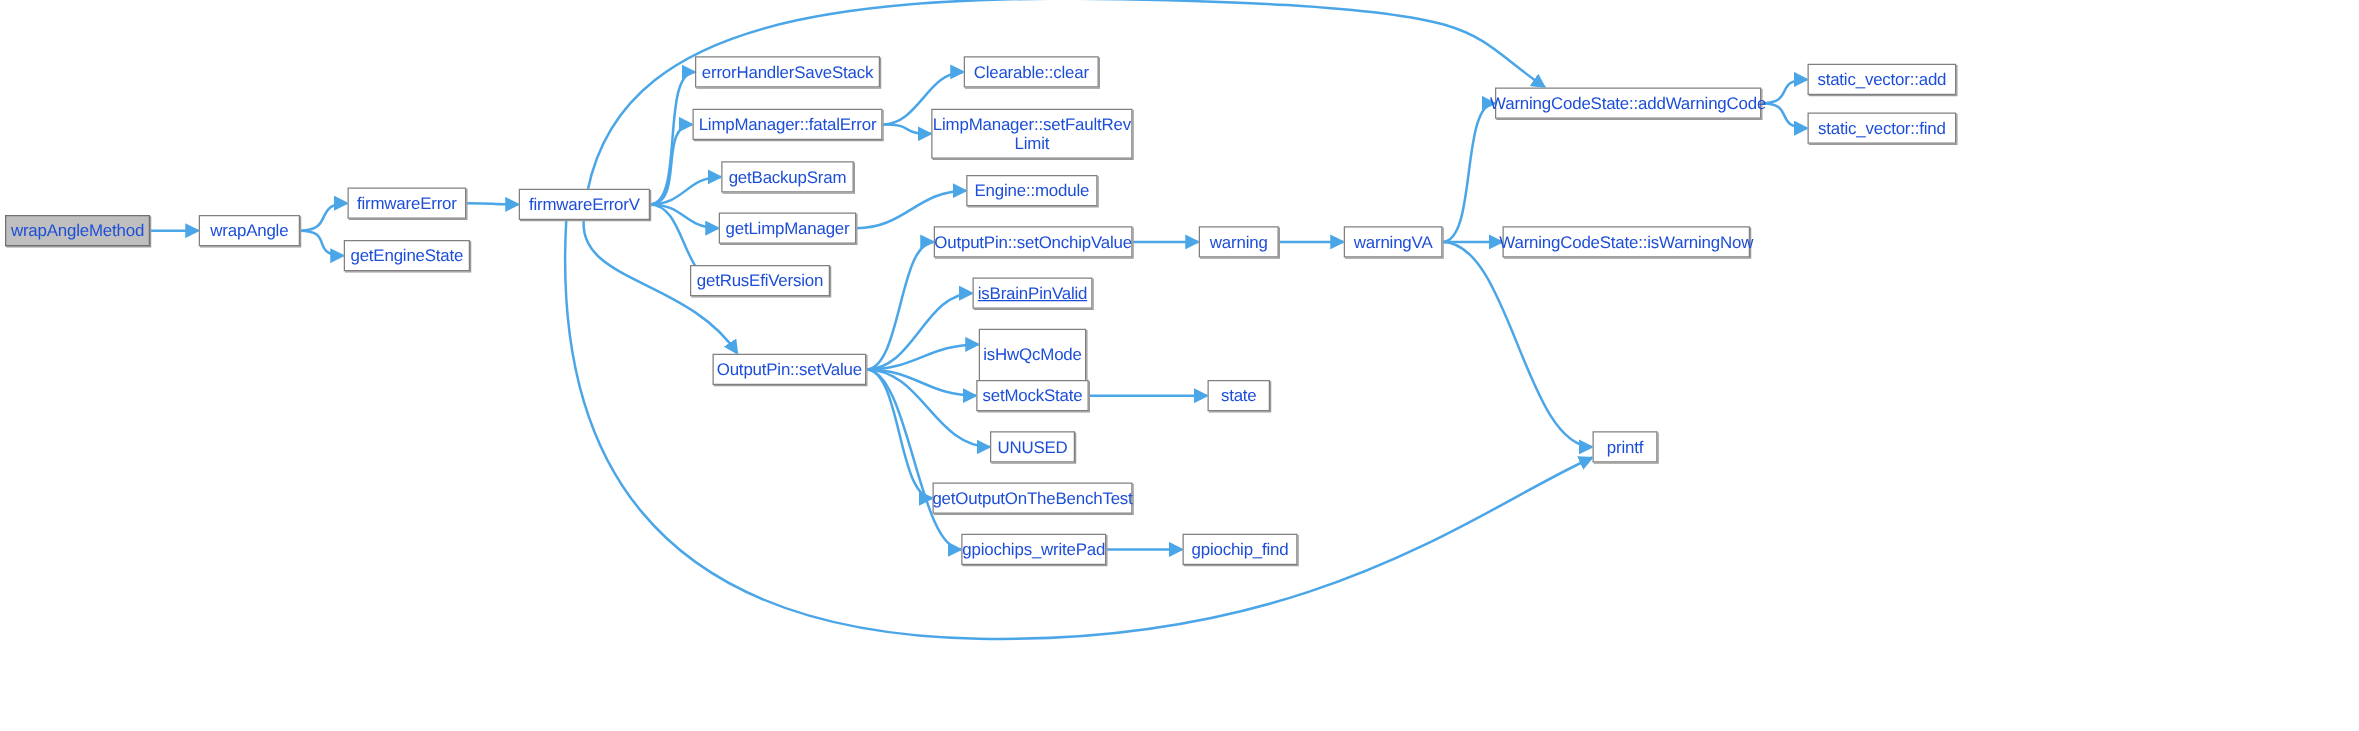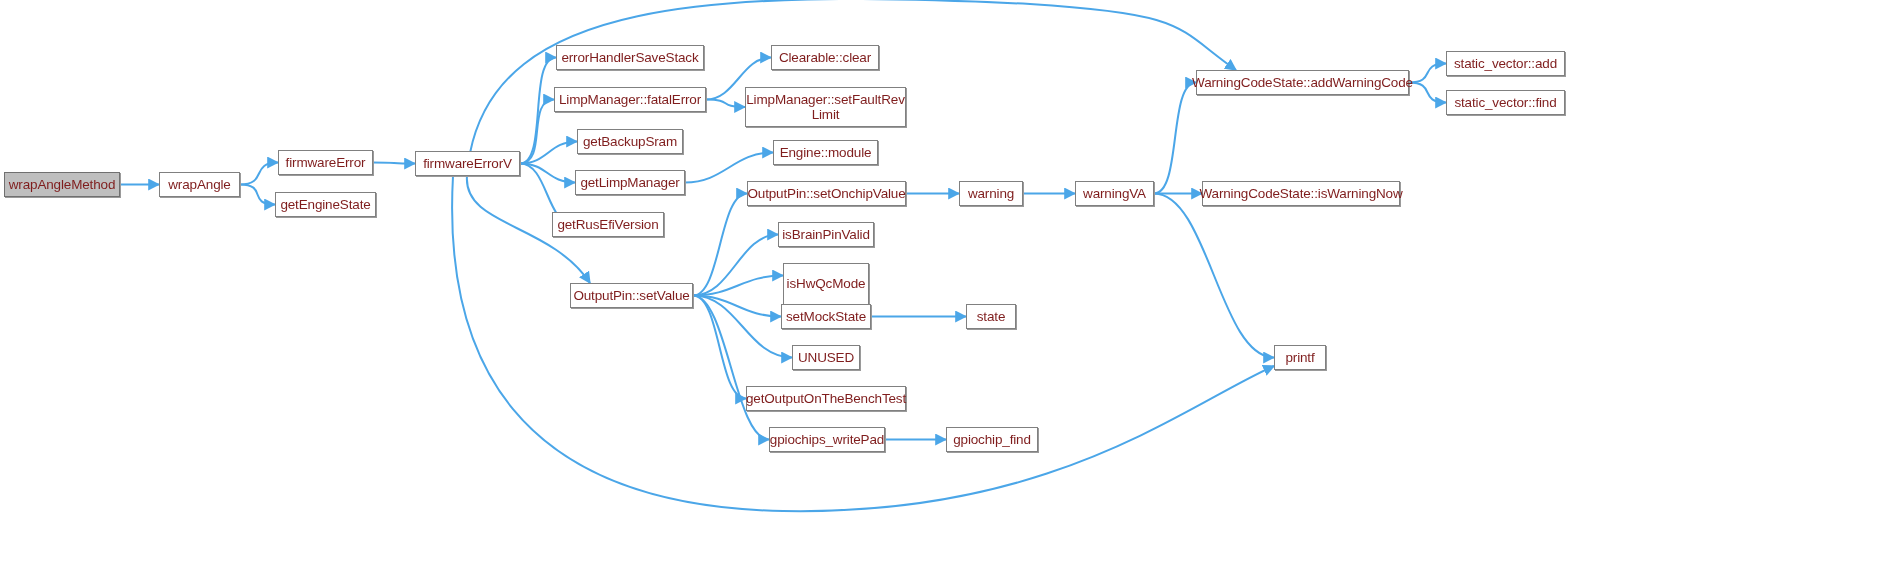--- a/index.html
+++ b/index.html
@@ -22,21 +22,21 @@
   .node{
     position:absolute;
     box-sizing:border-box;
     background:#ffffff;
     border:1px solid #808080;
     box-shadow:1px 1px 0 0 #9a9a9a;
     display:flex;
     align-items:center;
     justify-content:center;
     text-align:center;
-    color:#7f1d1d;
+    color:#1d4ed8;
     font-size:13.5px;
     line-height:14px;
     letter-spacing:-0.15px;
     white-space:pre;
     padding:0 4px;
   }
   .node.current{
     background:#bfbfbf;
     border:1px solid #707070;
   }
@@ -96,21 +96,21 @@
       <div class="node" style="left: 554px; top: 87px; width: 152px; height: 25px;">LimpManager::fatalError</div>
       <div class="node" style="left: 577px; top: 129px; width: 106px; height: 25px;">getBackupSram</div>
       <div class="node" style="left: 575px; top: 170px; width: 110px; height: 25px;">getLimpManager</div>
       <div class="node" style="left: 552px; top: 212px; width: 112px; height: 25px;">getRusEfiVersion</div>
       <div class="node" style="left: 570px; top: 283px; width: 123px; height: 25px;">OutputPin::setValue</div>
       <div class="node" style="left: 771px; top: 45px; width: 108px; height: 25px;">Clearable::clear</div>
       <div class="node twoline" style="left: 745px; top: 87px; width: 161px; height: 40px;">LimpManager::setFaultRev
 Limit</div>
       <div class="node" style="left: 773px; top: 140px; width: 105px; height: 25px;">Engine::module</div>
       <div class="node" style="left: 747px; top: 181px; width: 159px; height: 25px;">OutputPin::setOnchipValue</div>
-      <div class="node" style="left: 778px; top: 222px; width: 96px; height: 25px;">isBrainPinValid</div>
+      <div class="node" style="left: 778px; top: 222px; width: 96px; height: 25px; text-decoration: underline;">isBrainPinValid</div>
       <div class="node" style="left: 783px; top: 263px; width: 86px; height: 42px;">isHwQcMode</div>
       <div class="node" style="left: 781px; top: 304px; width: 90px; height: 25px; text-align: right;">setMockState</div>
       <div class="node" style="left: 792px; top: 345px; width: 68px; height: 25px;">UNUSED</div>
       <div class="node" style="left: 746px; top: 386px; width: 160px; height: 25px;">getOutputOnTheBenchTest</div>
       <div class="node" style="left: 769px; top: 427px; width: 116px; height: 25px;">gpiochips_writePad</div>
       <div class="node" style="left: 959px; top: 181px; width: 64px; height: 25px;">warning</div>
       <div class="node" style="left: 966px; top: 304px; width: 50px; height: 25px;">state</div>
       <div class="node" style="left: 946px; top: 427px; width: 92px; height: 25px;">gpiochip_find</div>
       <div class="node" style="left: 1075px; top: 181px; width: 79px; height: 25px;">warningVA</div>
       <div class="node" style="left: 1202px; top: 181px; width: 198px; height: 25px;">WarningCodeState::isWarningNow</div>

